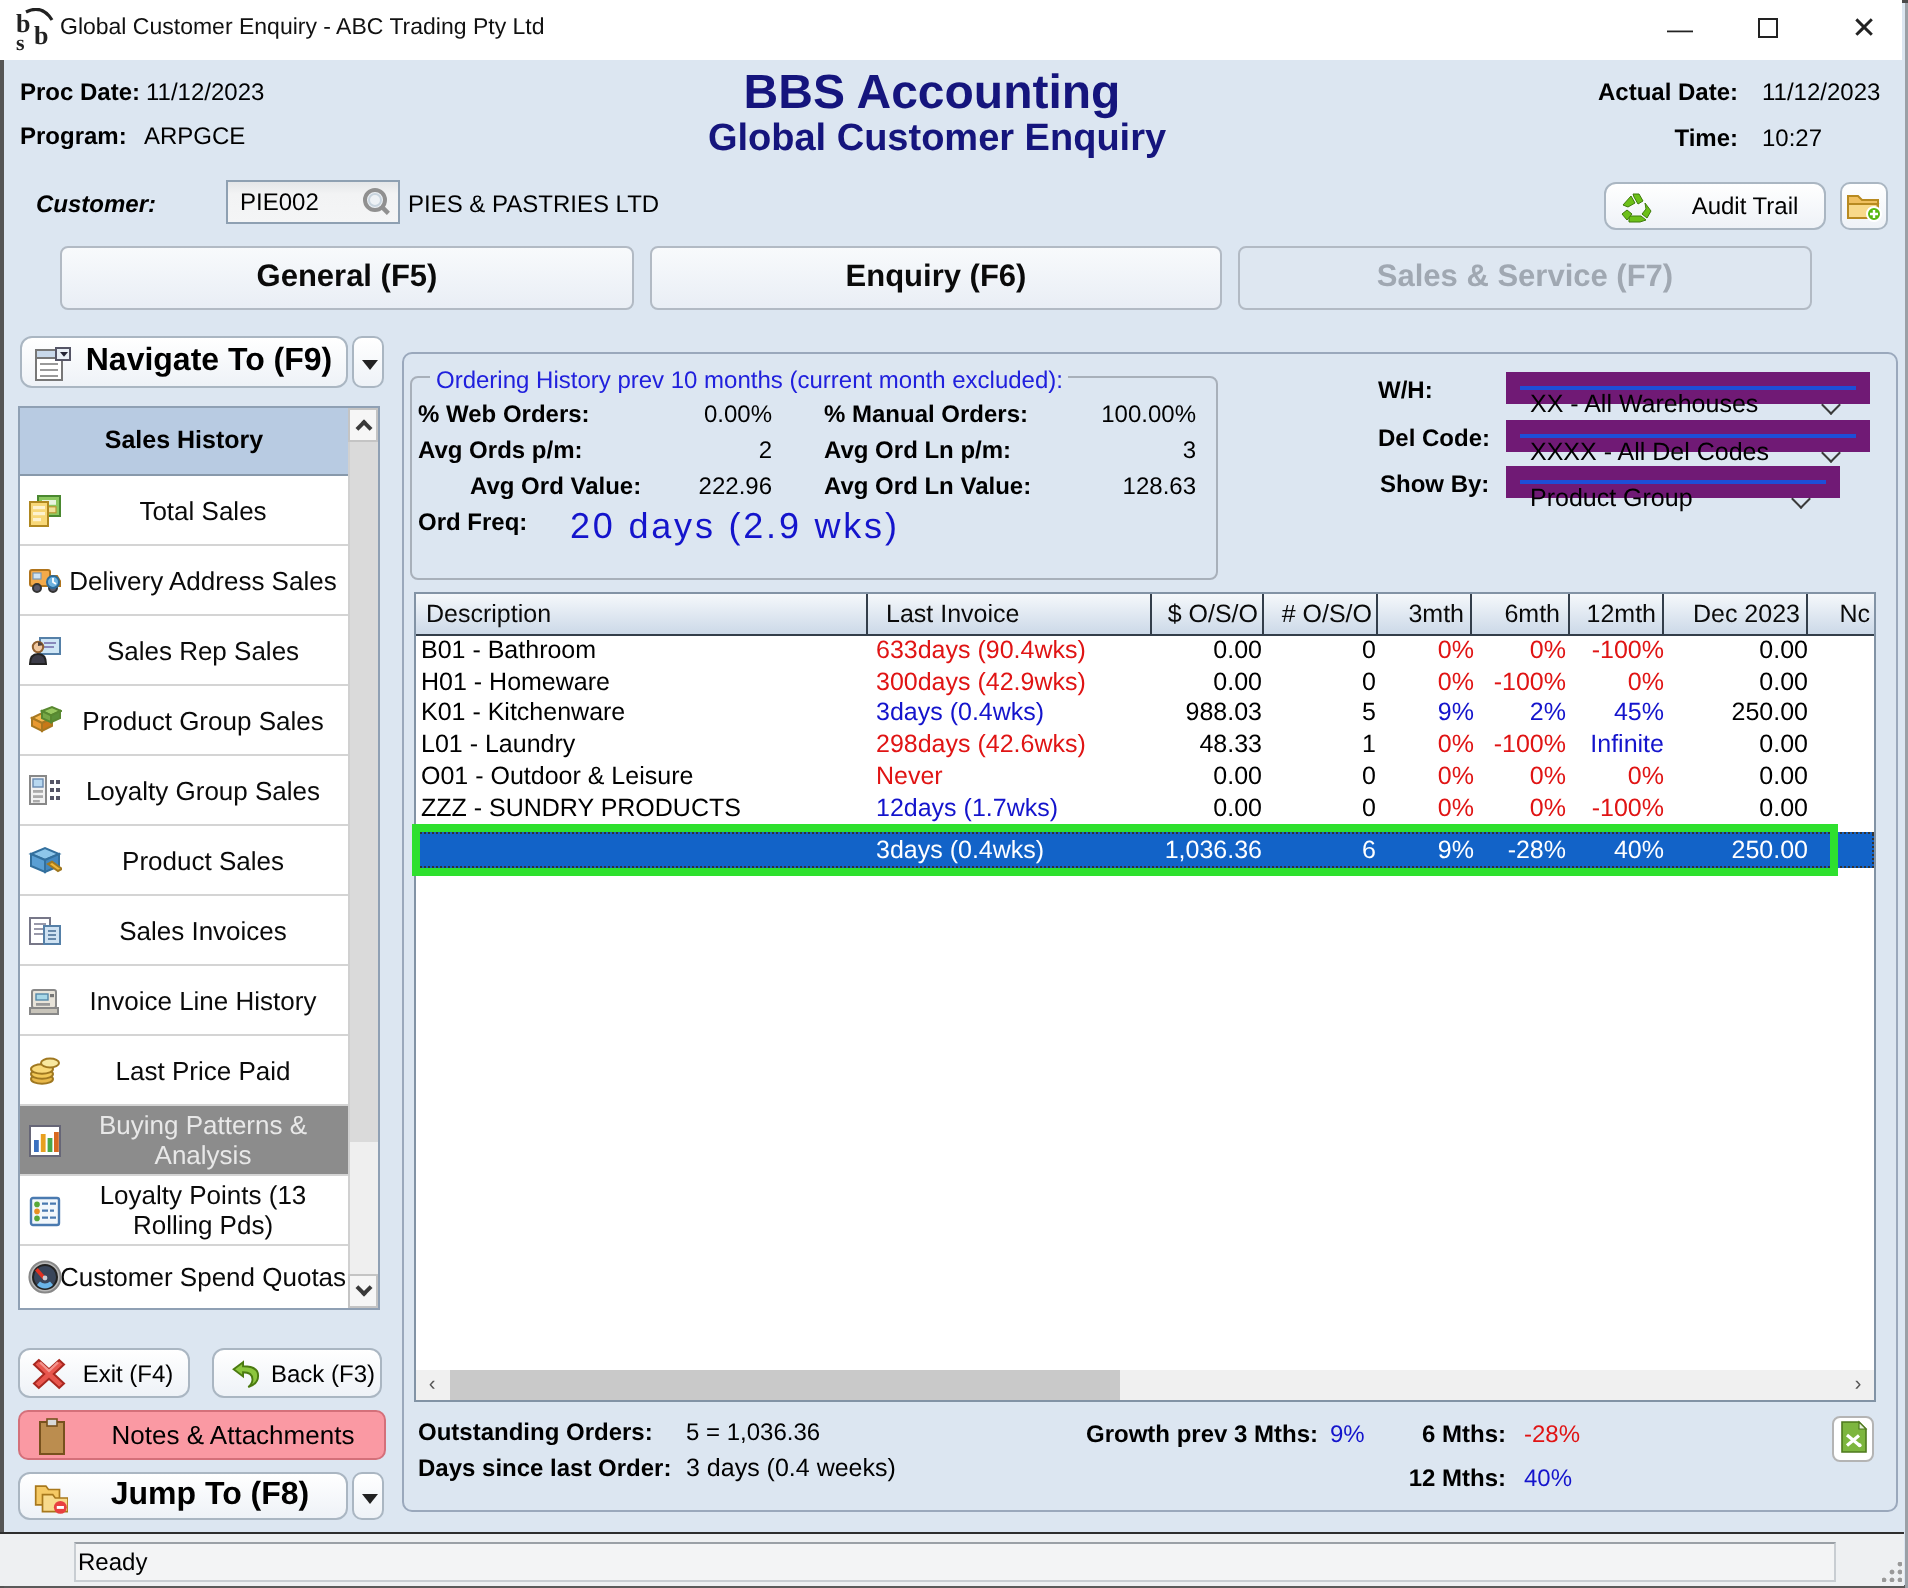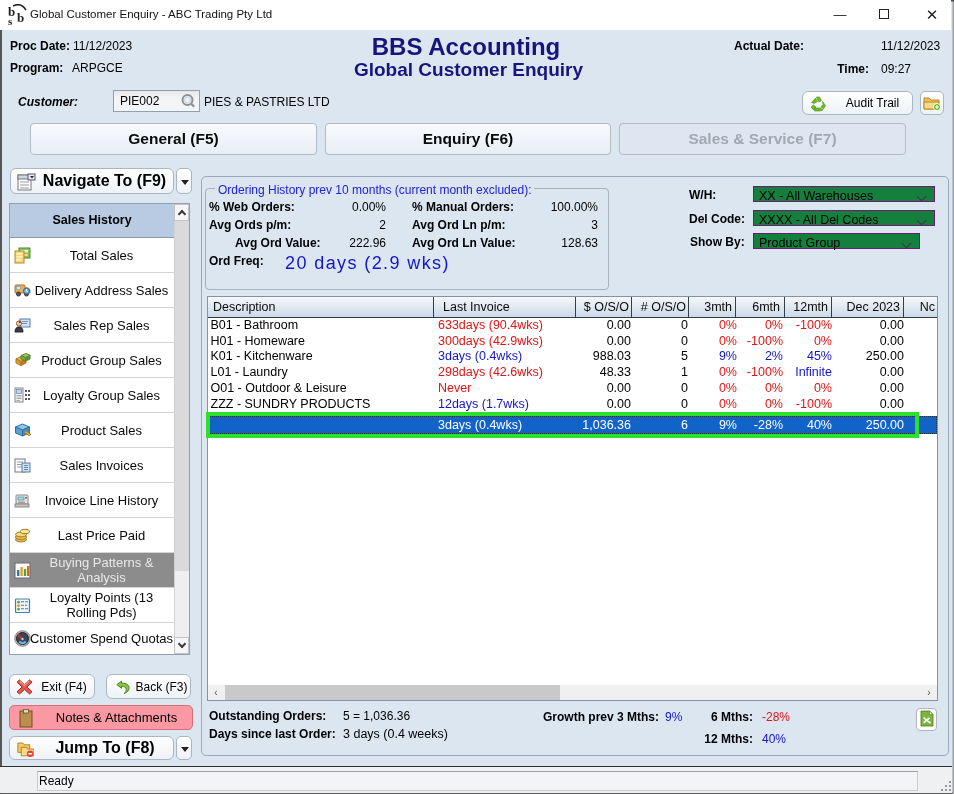--- a/index.html
+++ b/index.html
@@ -18,21 +18,21 @@
 
 .btn { position:absolute; background:linear-gradient(#ffffff,#eef2f7); border:1px solid #aab6c2; border-radius:6px; }
 .btn .lbl { position:absolute; left:0; top:0; width:100%; height:100%; display:flex; align-items:center; justify-content:center; white-space:nowrap; }
 .tabbtn { position:absolute; top:123px; height:32px; background:linear-gradient(#f8fafc,#e9eef5); border:1px solid #b2bac4; border-radius:4px; font-weight:bold; font-size:15.5px; text-align:center; line-height:30px; color:#0a0a0a; }
 
 #navlist { position:absolute; left:9px; top:203px; width:181px; height:452px; background:#fff; border:1px solid #8fa0b4; }
 .navrow { position:absolute; left:0; width:164px; height:35px; border-bottom:1px solid #d4d4d4; display:flex; align-items:center; justify-content:center; text-align:center; font-size:13px; color:#0a0a0a; padding-left:19px; white-space:nowrap; }
 .navrow span { line-height:15px; }
 .navrow .ic { position:absolute; left:3.5px; top:50%; margin-top:-8.5px; width:17px; height:17px; }
 
-.dd { position:absolute; height:16px; background:#15803d; border:1px solid #701a75; font-size:12.5px; line-height:19px; padding-left:5px; color:#000; }
+.dd { position:absolute; height:16px; background:#1d4ed8; border:7px solid #701a75; font-size:12.5px; line-height:19px; padding-left:5px; color:#000; }
 .dd:after { content:""; position:absolute; right:9px; top:6px; width:6px; height:6px; border-right:1.3px solid #3a3a3a; border-bottom:1.3px solid #3a3a3a; transform:rotate(45deg); }
 
 #grid { position:absolute; left:207px; top:296px; width:731px; height:405px; background:#fff; border:1px solid #8293a5; }
 .hcell { position:absolute; top:0; height:21px; background:linear-gradient(#f5f8fb,#ccd9e8); border-right:1px solid #333e4a; border-bottom:1px solid #333e4a; font-size:12.5px; line-height:20px; color:#0a0a0a; }
 .cell { position:absolute; height:16px; font-size:12.5px; line-height:15px; white-space:nowrap; }
 .r { text-align:right; }
 .c1 { left:2.5px; width:220px; }
 .c2 { left:230px; width:136px; }
 .c3 { left:369px; width:54px; text-align:right; }
 .c4 { left:425px; width:55px; text-align:right; }
@@ -58,24 +58,24 @@
     <div class="winbtn" style="left:864px;"><span style="display:inline-block;width:10px;height:10px;border:1.2px solid #222;vertical-align:middle;margin-top:-3px;"></span></div>
     <div class="winbtn" style="left:912px;font-size:15px;">✕</div>
   </div>
 
   <div class="abs b" style="left:10px;top:39px;">Proc Date:</div>
   <div class="abs" style="left:73px;top:39px;">11/12/2023</div>
   <div class="abs b" style="left:10px;top:61px;">Program:</div>
   <div class="abs" style="left:72px;top:61px;">ARPGCE</div>
   <div class="abs b navy" style="left:0;top:34px;width:932px;text-align:center;font-size:24px;line-height:25px;">BBS Accounting</div>
   <div class="abs b navy" style="left:0;top:60px;width:937px;text-align:center;font-size:19px;line-height:20px;">Global Customer Enquiry</div>
-  <div class="abs b" style="left:669px;top:39px;width:200px;text-align:center;">Actual Date:</div>
+  <div class="abs b" style="left:669px;top:39px;width:200px;text-align:right;">Actual Date:</div>
   <div class="abs" style="left:881px;top:39px;">11/12/2023</div>
   <div class="abs b" style="left:669px;top:62px;width:200px;text-align:right;">Time:</div>
-  <div class="abs" style="left:881px;top:62px;">09:27</div>
+  <div class="abs" style="left:881px;top:62px;">10:27</div>
 
   <div class="abs b" style="left:18px;top:95px;font-style:italic;">Customer:</div>
   <div class="abs" style="left:113px;top:90px;width:87px;height:22px;background:linear-gradient(#e4e6e8 0%,#f2f3f4 30%,#f4f5f6 100%);border:1px solid #8ea0b2;">
     <span class="abs" style="left:6px;top:3px;">PIE002</span>
     <svg class="abs" style="right:2px;top:2px;" width="17" height="17" viewBox="0 0 17 17">
       <circle cx="7.5" cy="7" r="5" fill="#eef2f6" stroke="#909090" stroke-width="2"></circle>
       <circle cx="7.5" cy="7" r="3" fill="none" stroke="#c8d4de" stroke-width="1"></circle>
       <line x1="11.2" y1="10.7" x2="14.2" y2="13.7" stroke="#909090" stroke-width="2.2"></line>
     </svg>
   </div>

